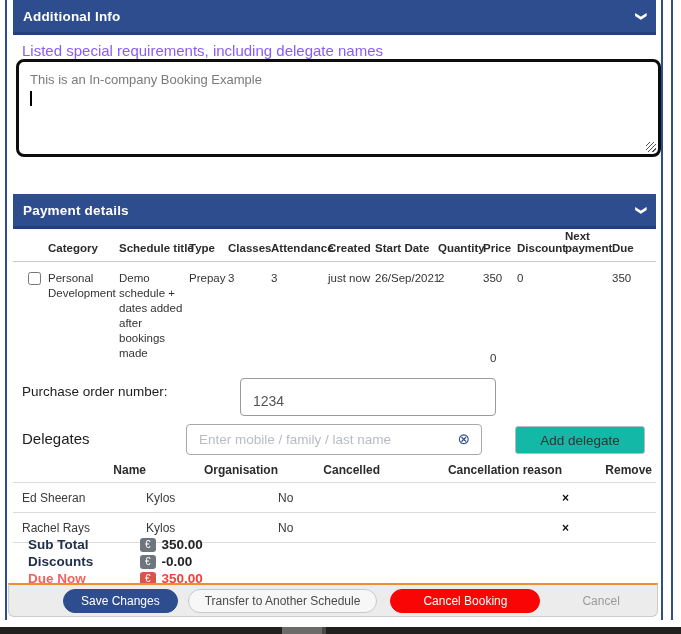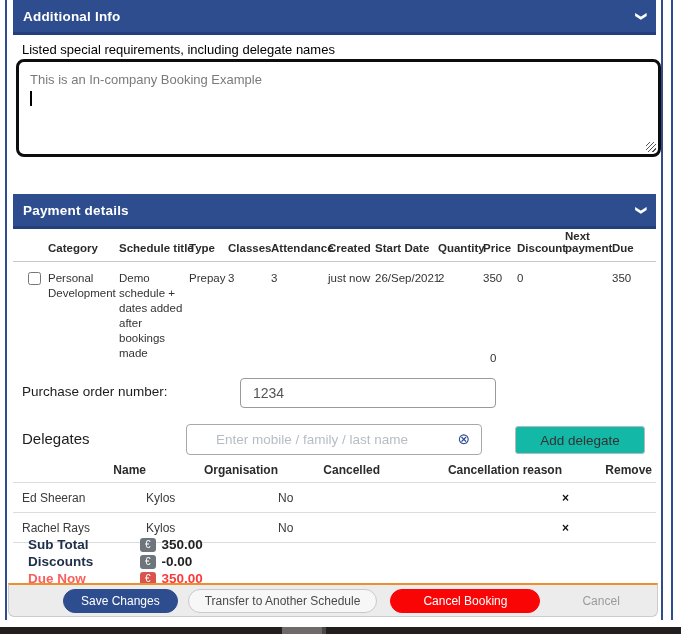--- a/index.html
+++ b/index.html
@@ -14,21 +14,21 @@
   .content{position:absolute;left:13px;top:0;width:643px;height:627px;}
 
   .section-header{
     position:absolute;left:0;width:643px;height:23px;background:#2e4d8f;
     border-bottom:3px solid #24407c;color:#fff;display:flex;align-items:center;
     justify-content:space-between;padding:16px 10px;box-sizing:border-box;
     font-size:13.5px;font-weight:bold;letter-spacing:.2px;
   }
   .chevron{font-size:11px;font-weight:bold;transform:rotate(90deg);display:inline-block;line-height:1;}
 
-  .ai-label{position:absolute;left:9px;top:42px;font-size:13px;color:#000000;}
+  .ai-label{position:absolute;left:9px;top:42px;font-size:15px;color:#8b5cf6;}
   .ta{
     position:absolute;left:3px;top:59px;width:617px;height:74px;
     border:3px solid #0d0d0d;border-radius:8px;padding:9px 11px;
     font-size:13px;color:#7a7a7a;line-height:17px;
   }
   .ta .cursor{width:2px;height:15px;background:#000;margin-top:3px;}
   .ta .resize{
     position:absolute;right:2px;bottom:2px;width:10px;height:10px;
     background:repeating-linear-gradient(-45deg,transparent 0 2px,#555 2px 3px);
   }
@@ -46,29 +46,29 @@
   .pdata{align-items:flex-start;margin-top:9px;color:#333;line-height:15px;}
   .pdata .pcell{white-space:normal;}
   .pcheck{width:13px;height:13px;margin:1px 0 0 15px;accent-color:#888;}
   .discount-total{position:absolute;left:477px;top:122px;color:#333;}
 
   
   .po-label{position:absolute;left:9px;top:384px;font-size:13.5px;color:#1c1c1c;}
   .po-input{
     position:absolute;left:227px;top:378px;width:242px;height:28px;
     border:1px solid #9a9a9a;border-radius:4px;font-size:14px;color:#555;
-    padding:0 0 0 12px;font-family:"Liberation Sans",sans-serif;box-sizing:content-box;
+    padding:8px 0 0 12px;font-family:"Liberation Sans",sans-serif;box-sizing:content-box;
   }
 
   
   .dg-label{position:absolute;left:9px;top:430px;font-size:15px;color:#1c1c1c;}
   .dg-search-wrap{position:absolute;left:173px;top:424px;width:296px;height:31px;}
   .dg-search{
     width:100%;height:100%;box-sizing:border-box;border:1px solid #a8a8a8;border-radius:4px;
-    font-size:13.5px;color:#444;padding:0 30px 0 29px;font-family:"Liberation Sans",sans-serif;
+    font-size:13.5px;color:#444;padding:0 30px 0 12px;font-family:"Liberation Sans",sans-serif;
   }
   .dg-search::placeholder{color:#b7bcc4;}
   .dg-clear{
     position:absolute;right:12px;top:6px;font-size:15px;color:#2e4d8f;cursor:pointer;line-height:18px;
   }
   .dg-add{
     position:absolute;left:502px;top:426px;width:130px;height:28px;
     background:#14b8a6;border:1px solid #b9b9b9;border-radius:3px;
     font-size:13.5px;color:#333;font-family:"Liberation Sans",sans-serif;cursor:pointer;
   }

